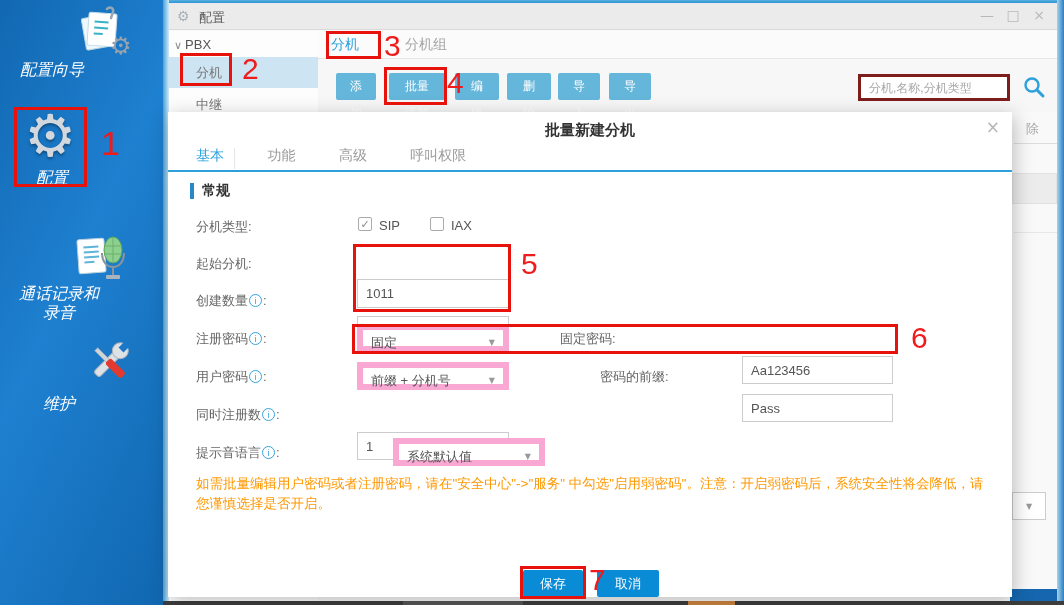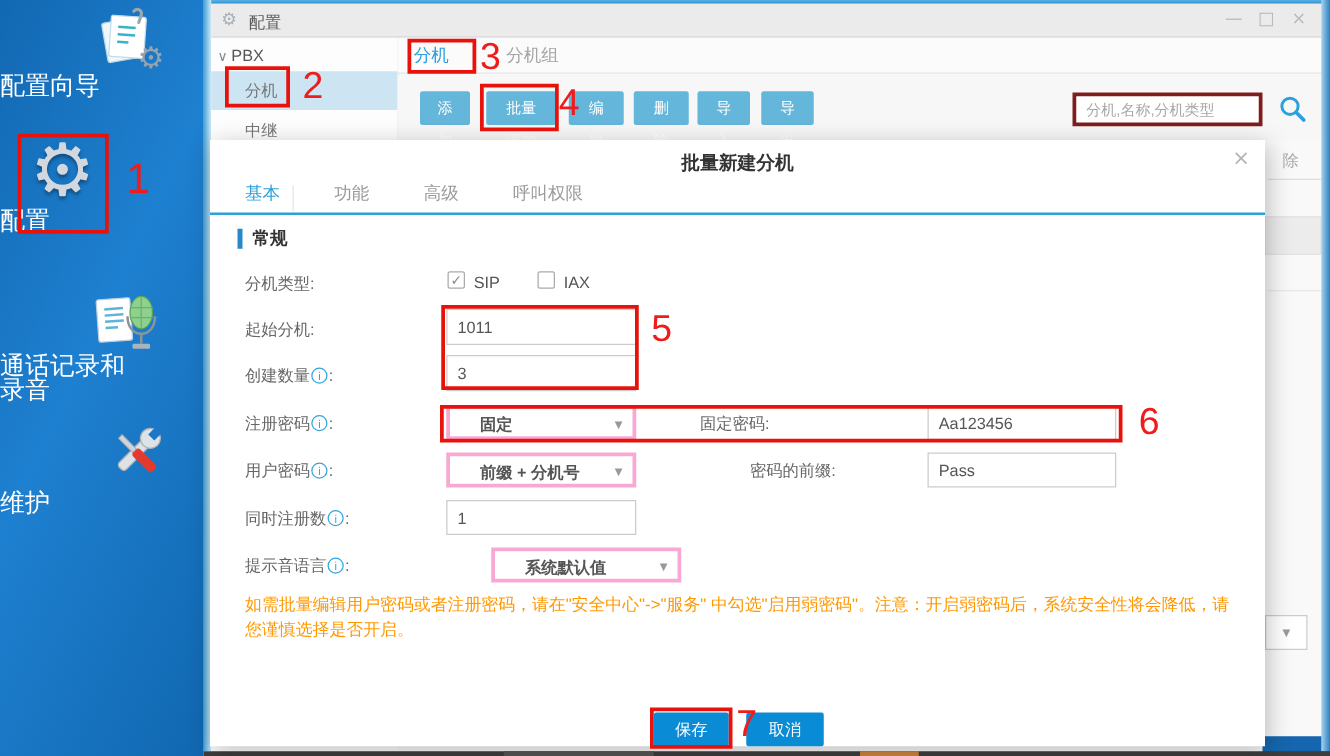--- a/index.html
+++ b/index.html
@@ -4,21 +4,21 @@
 <style>
   * { margin:0; padding:0; box-sizing:border-box; }
   html,body { width:1064px; height:605px; }
   body { font-family:"Liberation Sans","DejaVu Sans",sans-serif; }
   #app { position:relative; width:1064px; height:605px; overflow:hidden; background:#fff; }
 
   
   .sidebar { position:absolute; left:0; top:0; width:163px; height:605px;
     background:linear-gradient(115deg,#1268b2 0%,#1e80d0 45%,#1167b0 100%); }
   .side-item { position:absolute; left:0; width:163px; cursor:pointer; }
-  .side-item .lbl { position:absolute; color:#fff; font-size:20px; white-space:pre-line; line-height:19px; }
+  .side-item .lbl { position:absolute; color:#fff; font-size:16px; text-align:center; white-space:pre-line; line-height:19px;font-style:italic; }
   .gear-big { font-size:58px; line-height:56px; color:#d2d8de; text-shadow:0 2px 3px rgba(0,0,0,.35); font-family:"DejaVu Sans",sans-serif; }
 
   
   .win-top-edge { position:absolute; left:163px; top:0; width:901px; height:3px;
     background:linear-gradient(to bottom,#59b1e2,#2f93d4); }
   .win-left-edge { position:absolute; left:163px; top:0; width:6px; height:601px;
     background:linear-gradient(to right,#4aa2d8,#cfe9f7); }
   .win-right-edge { position:absolute; left:1057px; top:0; width:7px; height:601px;
     background:linear-gradient(to right,#a6d3ec,#2b7fc3); }
   .titlebar { position:absolute; left:169px; top:3px; width:888px; height:27px; background:#ebebeb; border-bottom:1px solid #d9d9d9; }
@@ -68,22 +68,22 @@
   .dlg-tabs { position:absolute; left:28px; top:34px; height:24px; }
   .dlg-tab { display:inline-block; margin-right:39px; font-size:14px; color:#999; cursor:pointer; }
   .dlg-tab.active { color:#2ba0dc; }
   .dlg-tab-sep { position:absolute; left:66px; top:36px; width:1px; height:21px; background:#e6e6e6; }
   .dlg-underline { position:absolute; left:0; top:58px; width:100%; height:2px; background:#2da0da; }
   .sec-bar { position:absolute; left:22px; top:71px; width:4px; height:16px; background:#2787c8; }
   .sec-title { position:absolute; left:34px; top:70px; font-size:14px; font-weight:bold; color:#333; }
 
   .f-label { position:absolute; left:28px; font-size:13px; color:#666; }
   .info-ico { display:inline-block; width:13px; height:13px; border:1px solid #35a3de; border-radius:50%; color:#35a3de; font-size:9px; line-height:12px; text-align:center; vertical-align:1px; margin:0 1px; font-style:normal; }
-  .f-input { position:absolute; height:29px; border:1px solid #ccc; background:#fff; font-size:13px; color:#555; padding:0 8px; }
-  .f-select { position:absolute; height:28px; border:3px solid #f9a8d4; background:#fff; font-size:13px; color:#555; line-height:26px; padding:0 24px; cursor:pointer;font-weight:bold; }
+  .f-input { position:absolute; height:29px; border:1px solid #ccc; background:#fff; font-size:13px; color:#555; padding:0 8px;margin-top:32px; }
+  .f-select { position:absolute; height:28px; border:6px solid #f9a8d4; background:#fff; font-size:13px; color:#555; line-height:26px; padding:0 8px; cursor:pointer; }
   .f-select .caret { position:absolute; right:8px; top:0; font-size:8px; color:#999; font-family:"DejaVu Sans",sans-serif; }
   .chk { position:absolute; width:14px; height:14px; border:1px solid #aaa; border-radius:2px; background:#fff; font-size:11px; line-height:13px; text-align:center; color:#888; cursor:pointer; font-family:"DejaVu Sans",sans-serif; }
   .chk-lbl { position:absolute; font-size:13px; color:#555; }
 
   .warn { position:absolute; left:28px; top:362px; width:792px; font-size:13.5px; color:#ff9800; line-height:20px; }
 
   .dlg-btn { position:absolute; top:458px; height:27px; background:#0a8bd6; color:#fff; border:none; border-radius:2px; font-size:13px; cursor:pointer; }
 
   
   .ann-box { position:absolute; border:3px solid #e8120c; z-index:50; pointer-events:none; }

